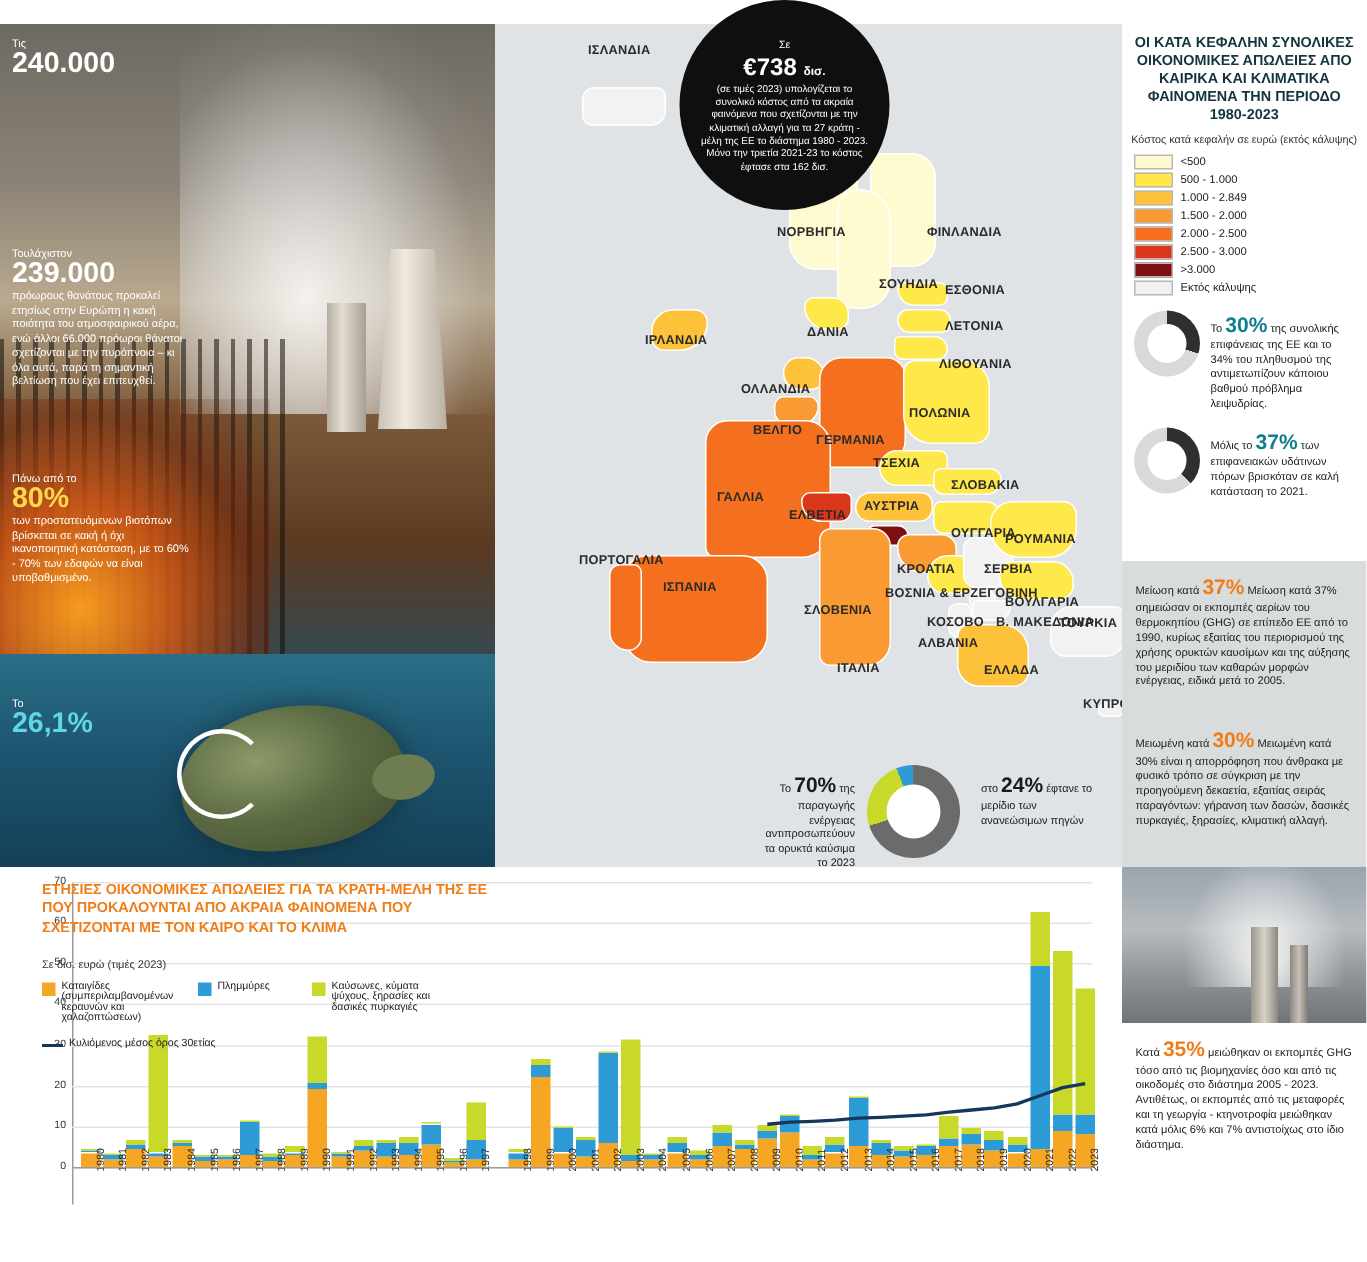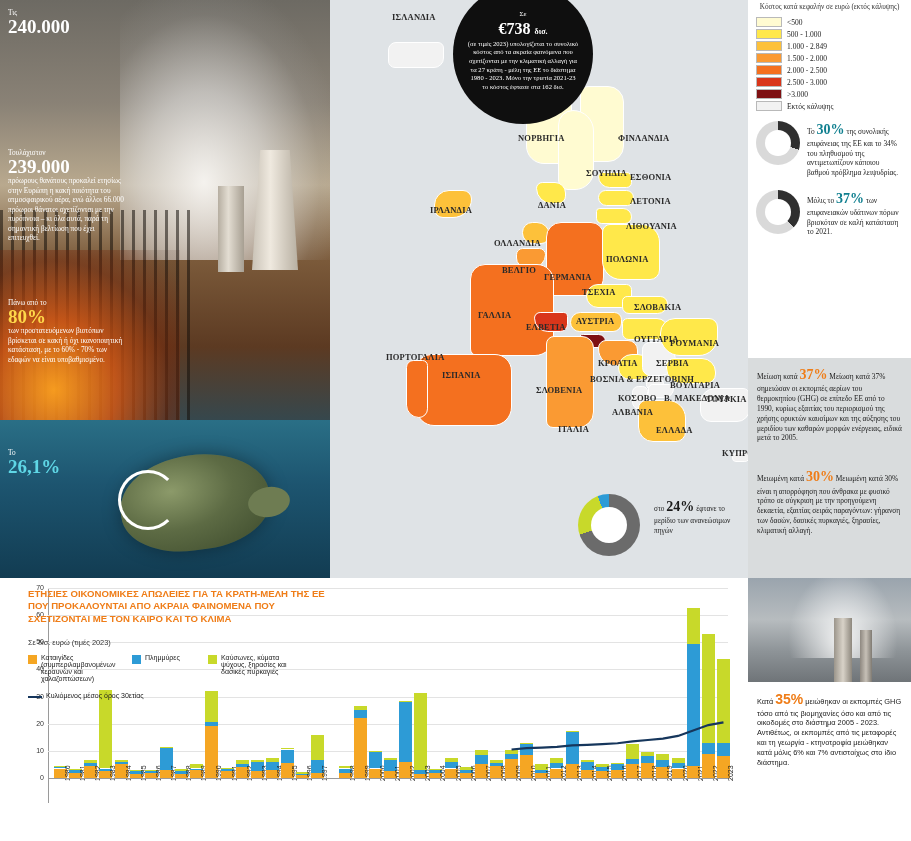--- a/index.html
+++ b/index.html
@@ -8,21 +8,21 @@
     width: 911px; height: 841px;
     font-family: "Liberation Sans", sans-serif;
     background: #ffffff;
     color: #1a1a1a;
     position: relative;
     overflow: hidden;
   }
   .page { position:absolute; inset:0; }
 
   
-  .top { position:absolute; left:0; top:0; width:730px; height:578px;font-family:Liberation Serif, serif; }
+  .top { position:absolute; left:0; top:16px; width:730px; height:578px; }
 
   
   .photo-panel {
     position:absolute; left:0; top:0; width:330px; height:578px;
     background: linear-gradient(180deg,#6d6a63 0%,#8a8276 18%,#b9a98e 32%,#7b5a3a 45%,#5c3a22 60%,#2f4a55 75%,#17323f 100%);
     overflow:hidden;
   }
   .smoke {
     position:absolute; left:120px; top:0; width:210px; height:260px;
     background: radial-gradient(ellipse at 40% 70%, rgba(255,255,255,0.85) 0%, rgba(230,230,230,0.6) 35%, rgba(180,180,180,0.15) 65%, rgba(180,180,180,0) 80%);
@@ -289,20 +289,21 @@
         </div>
     </div>
 
     <div class="black-circle">
       <span style="font-size:7px;">Σε</span>
       <span class="euro"><span>€738</span> <span style="font-size:8px;">δισ.</span></span>
       <span>(σε τιμές 2023) υπολογίζεται το συνολικό κόστος από τα ακραία φαινόμενα που σχετίζονται με την κλιματική αλλαγή για τα 27 κράτη - μέλη της ΕΕ το διάστημα 1980 - 2023. Μόνο την τριετία 2021-23 το κόστος έφτασε στα 162 δισ.</span>
     </div>
 
     <div class="right-col">
+      <div class="right-title">ΟΙ ΚΑΤΑ ΚΕΦΑΛΗΝ ΣΥΝΟΛΙΚΕΣ ΟΙΚΟΝΟΜΙΚΕΣ ΑΠΩΛΕΙΕΣ ΑΠΟ ΚΑΙΡΙΚΑ ΚΑΙ ΚΛΙΜΑΤΙΚΑ ΦΑΙΝΟΜΕΝΑ ΤΗΝ ΠΕΡΙΟΔΟ 1980-2023</div>
       <div class="legend-sub">Κόστος κατά κεφαλήν σε ευρώ (εκτός κάλυψης)</div>
       <div class="legend" id="legend-list">
           <div class="legend-row">
             <div class="swatch" style="background: rgb(255, 251, 209);"></div>
             <div class="legend-label">&lt;500</div>
           </div>
           <div class="legend-row">
             <div class="swatch" style="background: rgb(255, 232, 74);"></div>
             <div class="legend-label">500 - 1.000</div>
           </div>
@@ -369,20 +370,25 @@
         <span style="font-size:7.4px;">Μείωση κατά </span><span class="big-pct orange">37%</span>
         <span>Μείωση κατά 37% σημειώσαν οι εκπομπές αερίων του θερμοκηπίου (GHG) σε επίπεδο ΕΕ από το 1990, κυρίως εξαιτίας του περιορισμού της χρήσης ορυκτών καυσίμων και της αύξησης του μεριδίου των καθαρών μορφών ενέργειας, ειδικά μετά το 2005.</span>
       </div>
       <div style="margin-top:25px;">
         <span style="font-size:7.4px;">Μειωμένη κατά </span><span class="big-pct orange">30%</span>
         <span>Μειωμένη κατά 30% είναι η απορρόφηση που άνθρακα με φυσικό τρόπο σε σύγκριση με την προηγούμενη δεκαετία, εξαιτίας σειράς παραγόντων: γήρανση των δασών, δασικές πυρκαγιές, ξηρασίες, κλιματική αλλαγή.</span>
       </div>
     </div>
 
     <div style="position:absolute; left:508px; top:488px; width:236px; height:84px;">
+      <div style="position:absolute; left:0; top:10px; width:62px; font-size:7.3px; line-height:1.3; text-align:right;">
+        <span>Το</span>
+        <span class="big-pct" style="color:#1a1a1a;">70%</span>
+        <span>της παραγωγής ενέργειας αντιπροσωπεύουν τα ορυκτά καύσιμα το 2023</span>
+      </div>
       <div id="donut3" class="donut" style="position: absolute; left: 70px; top: 6px; width: 62px; height: 62px; background: conic-gradient(rgb(107, 107, 107) 0%, rgb(107, 107, 107) 70%, rgb(200, 217, 42) 70%, rgb(200, 217, 42) 94%, rgb(45, 155, 214) 94%, rgb(45, 155, 214) 100%);">
         <div class="donut-hole" style="inset:13px;"></div>
       </div>
       <div style="position:absolute; left:146px; top:10px; width:78px; font-size:7.3px; line-height:1.3;">
         <span>στο</span>
         <span class="big-pct" style="color:#1a1a1a;">24%</span>
         <span>έφτανε το μερίδιο των ανανεώσιμων πηγών</span>
       </div>
     </div>
   </div>

